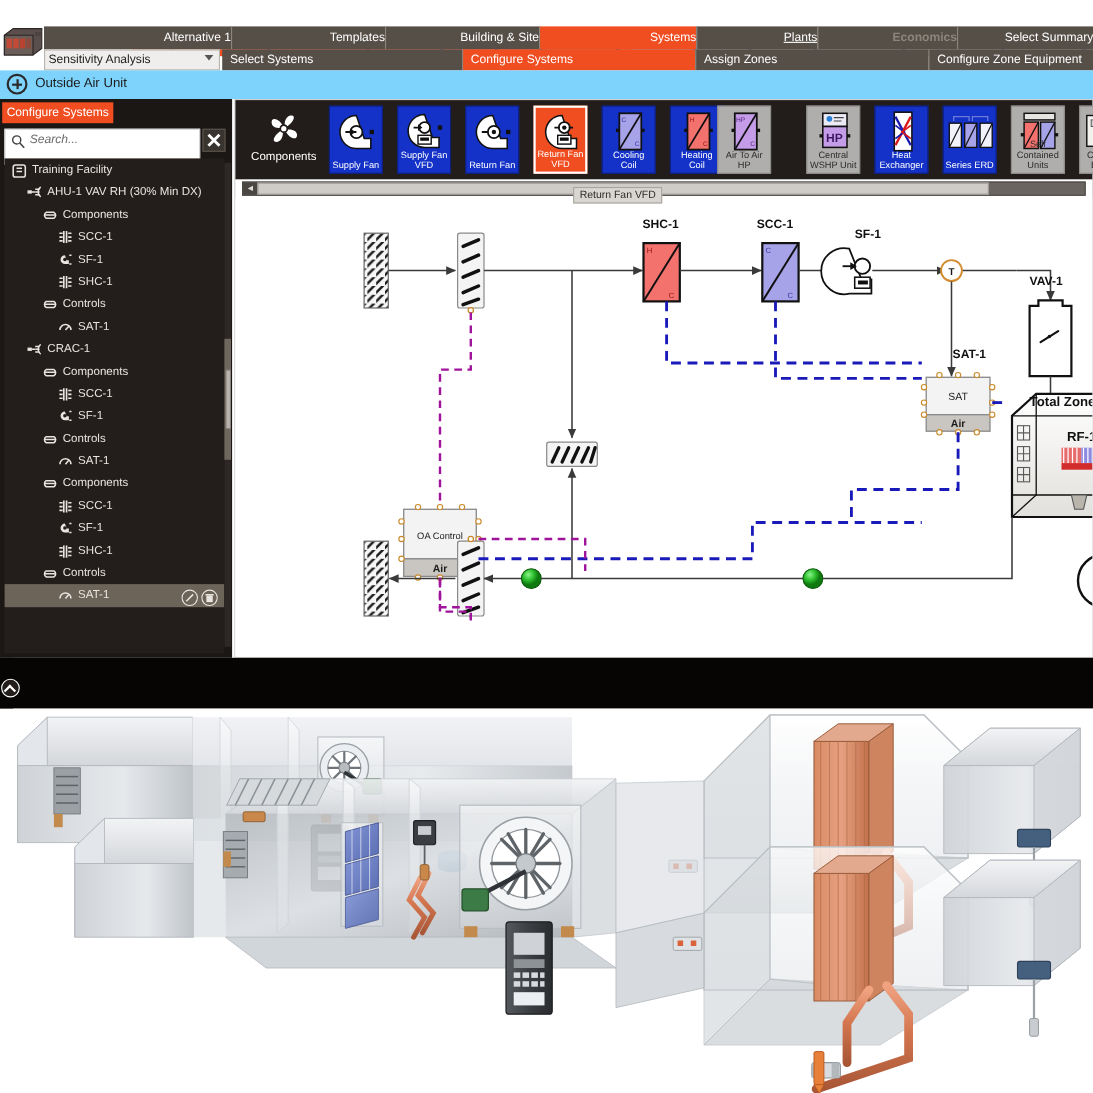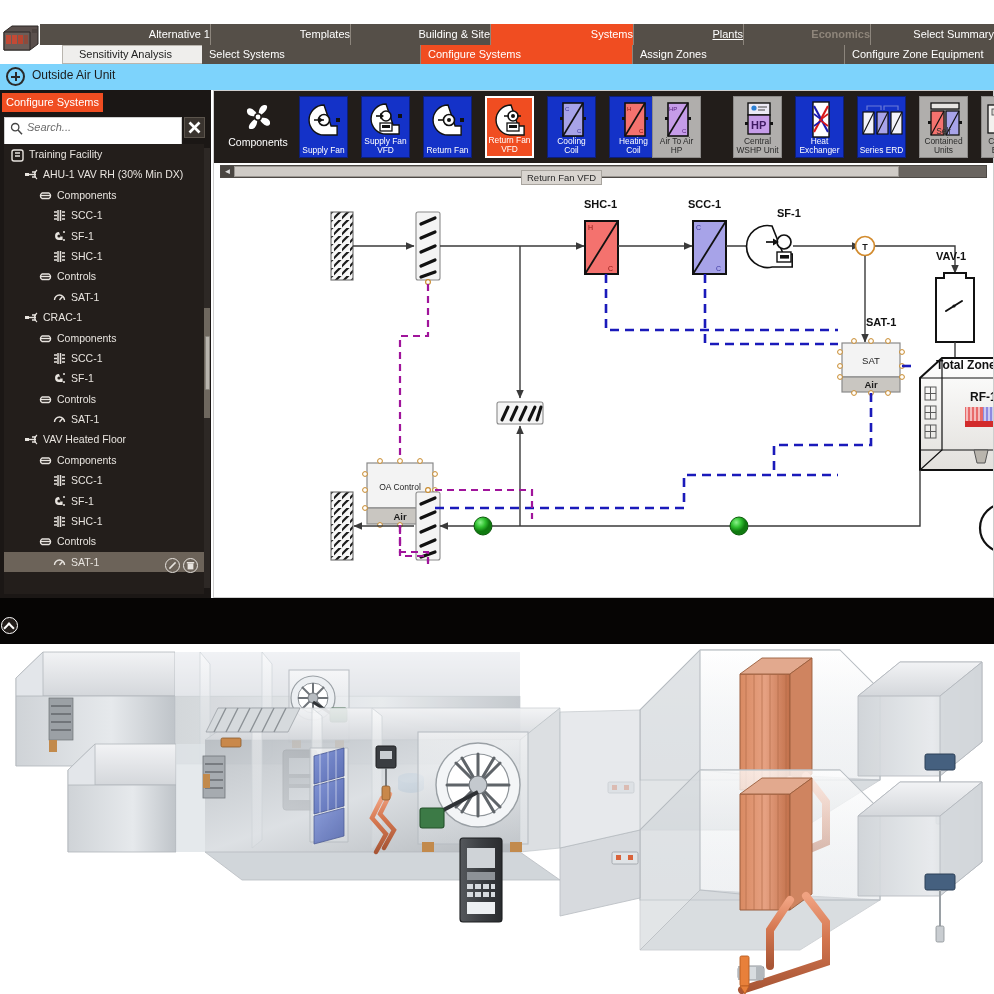--- a/index.html
+++ b/index.html
@@ -55,23 +55,23 @@
   .tick i { display:block; width:1px; height:6px; background:#23408e; margin:0 auto; }
 
   .sel-wrap {
     position:absolute; left:40px; top:45px; width:160px; height:19px;
   }
   .sel-box {
     width:100%; height:19px;
     background:#efeeec;
     border:1px solid #b9b5ae;
     font-size:11px; color:#222;
-    line-height:17px; padding-left:16px;
+    line-height:17px; padding-left:3px;
     position:relative; cursor:pointer;
-    overflow:hidden; white-space:nowrap;margin-left:22px;
+    overflow:hidden; white-space:nowrap;
   }
   .sel-box .chev {
     position:absolute; right:5px; top:4px;
     width:0;height:0;border-left:4px solid transparent;border-right:4px solid transparent;
     border-top:5px solid #555;
   }
   .substage-row {
     position:absolute; left:202px; top:45px; right:0; height:19px;
   }
   .substage {
@@ -458,29 +458,20 @@
             <path d="M2 7.5 h11" stroke="#e8e4df" fill="none" stroke-width="1.4"></path>
           </svg></span>
         <span class="lbl" style="left: 53px;">Controls</span>
       </div>
       <div class="tnode">
         <span class="ico" style="left: 48px;"><svg width="15" height="15" viewBox="0 0 15 15">
             <path d="M2.5 10 a5 5 0 0 1 10 0" stroke="#e8e4df" fill="none" stroke-width="1.4"></path>
             <line x1="7.5" y1="10" x2="10.5" y2="6.5" stroke="#e8e4df" stroke-width="1.4"></line>
           </svg></span>
         <span class="lbl" style="left: 67px;">SAT-1</span>
-      </div>
-      <div class="tnode">
-        <span class="ico" style="left: 20px;"><svg width="15" height="15" viewBox="0 0 15 15">
-            <rect x="1" y="6" width="4" height="3" fill="#e8e4df"></rect>
-            <path d="M5 7.5 h3" stroke="#e8e4df" fill="none" stroke-width="1.4"></path>
-            <path d="M13 3 a5.5 5.5 0 0 0 0 9" stroke="#e8e4df" fill="none" stroke-width="1.4"></path>
-            <path d="M8 5 h4 M8 7.5 h4 M8 10 h4" stroke="#e8e4df" fill="none" stroke-width="1.4"></path>
-          </svg></span>
-        <span class="lbl" style="left: 39px;">VAV Heated Floor</span>
       </div>
       <div class="tnode">
         <span class="ico" style="left: 34px;"><svg width="15" height="15" viewBox="0 0 15 15">
             <path d="M4 5 a3.2 3.2 0 0 0 0 5.5 h7 a3.2 3.2 0 0 0 0 -5.5 z" stroke="#e8e4df" fill="none" stroke-width="1.4"></path>
             <path d="M2 7.5 h11" stroke="#e8e4df" fill="none" stroke-width="1.4"></path>
           </svg></span>
         <span class="lbl" style="left: 53px;">Components</span>
       </div>
       <div class="tnode">
         <span class="ico" style="left: 48px;"><svg width="15" height="15" viewBox="0 0 15 15">

